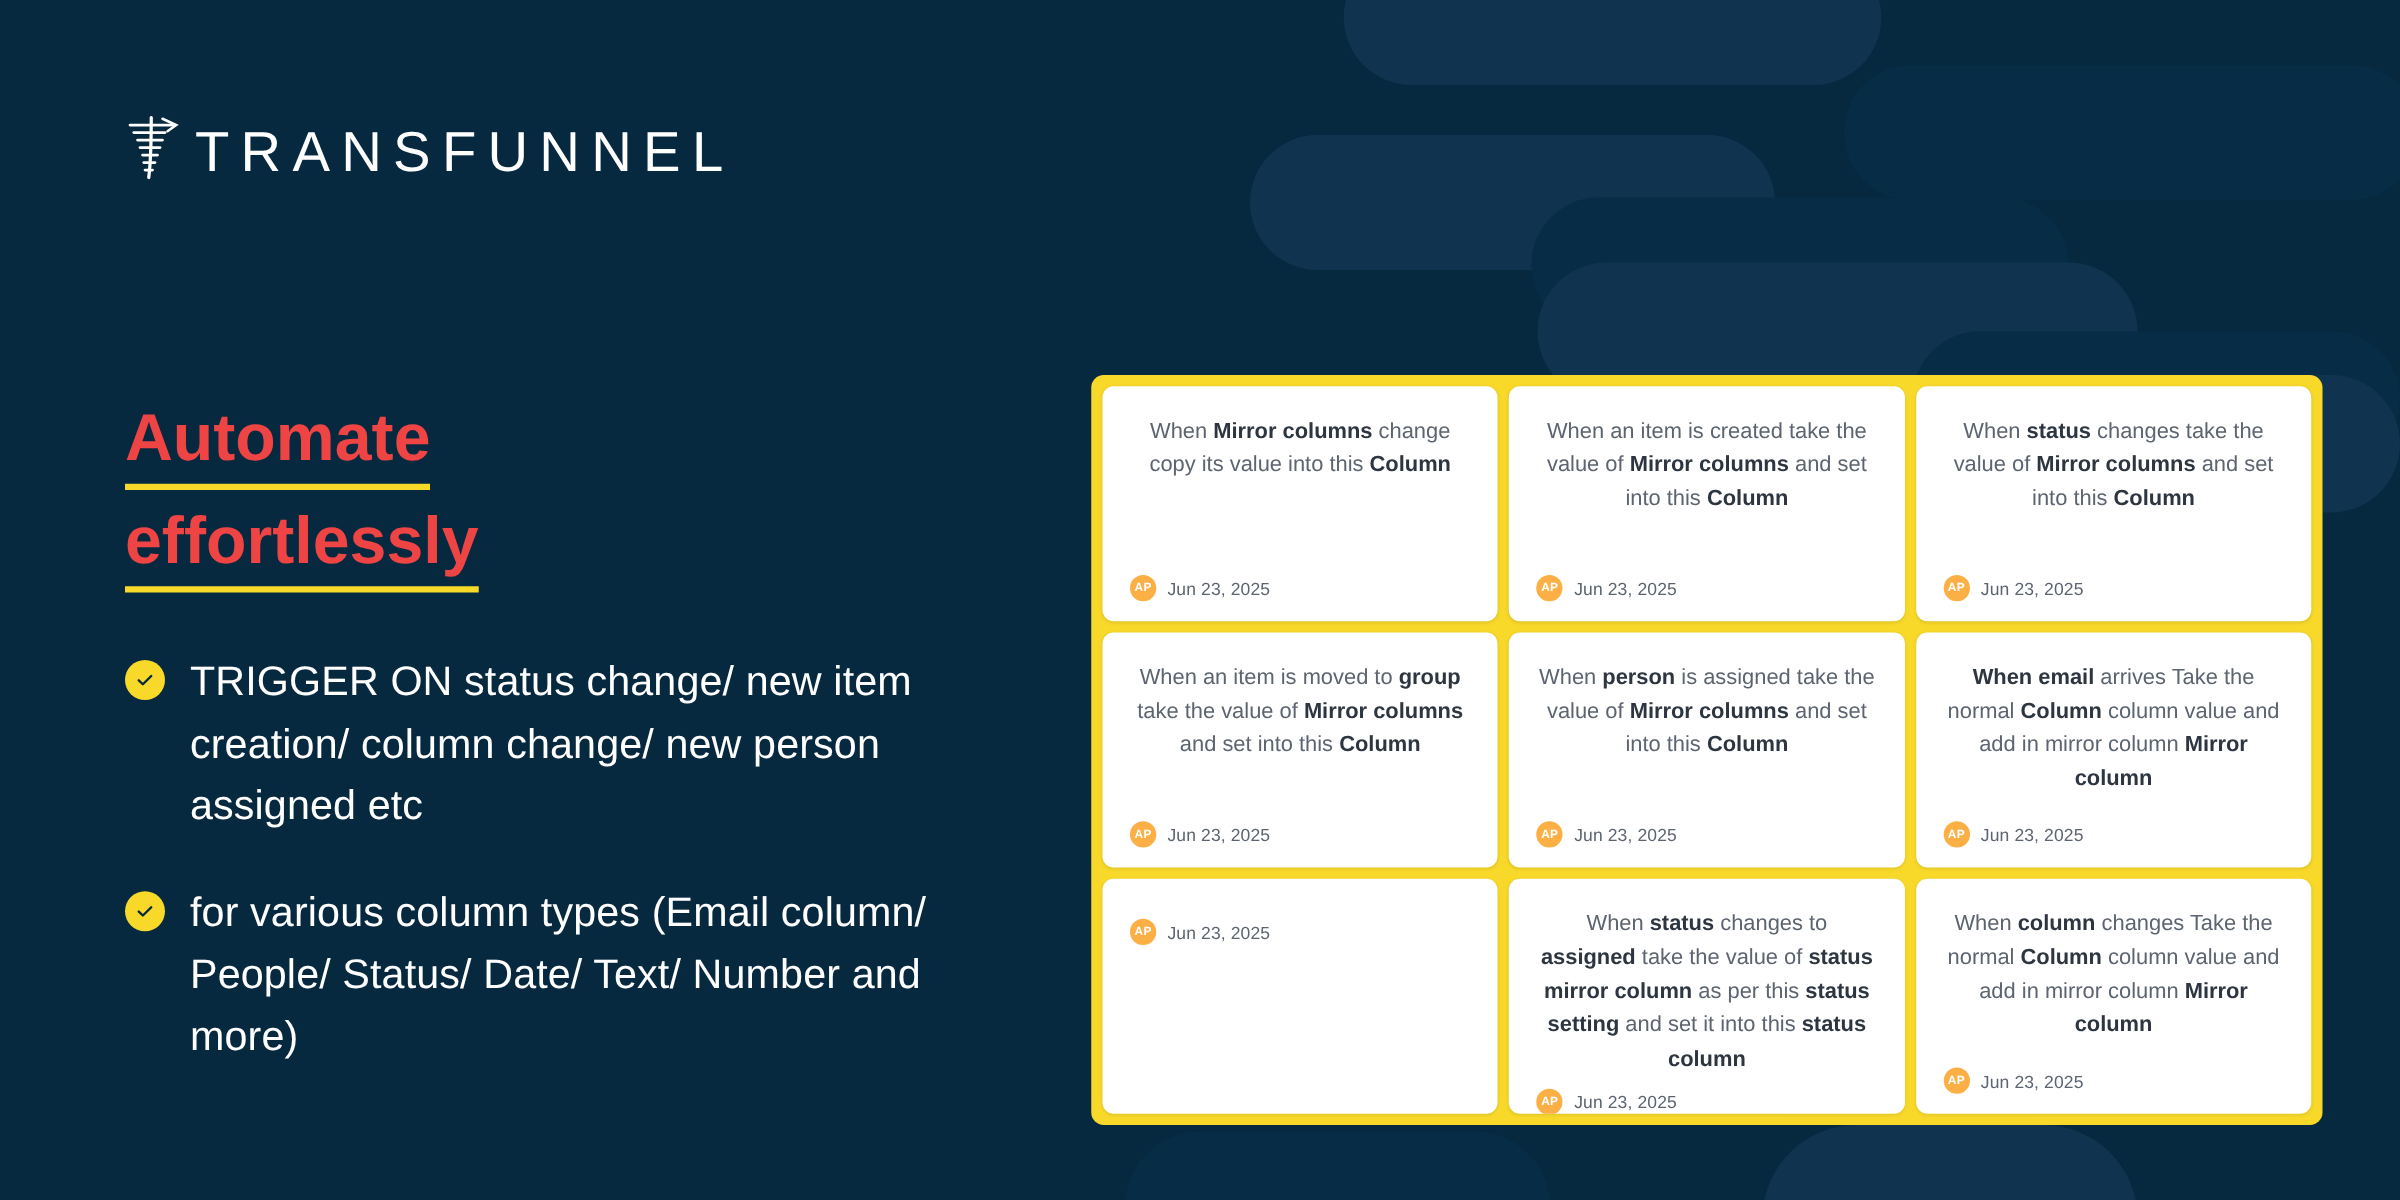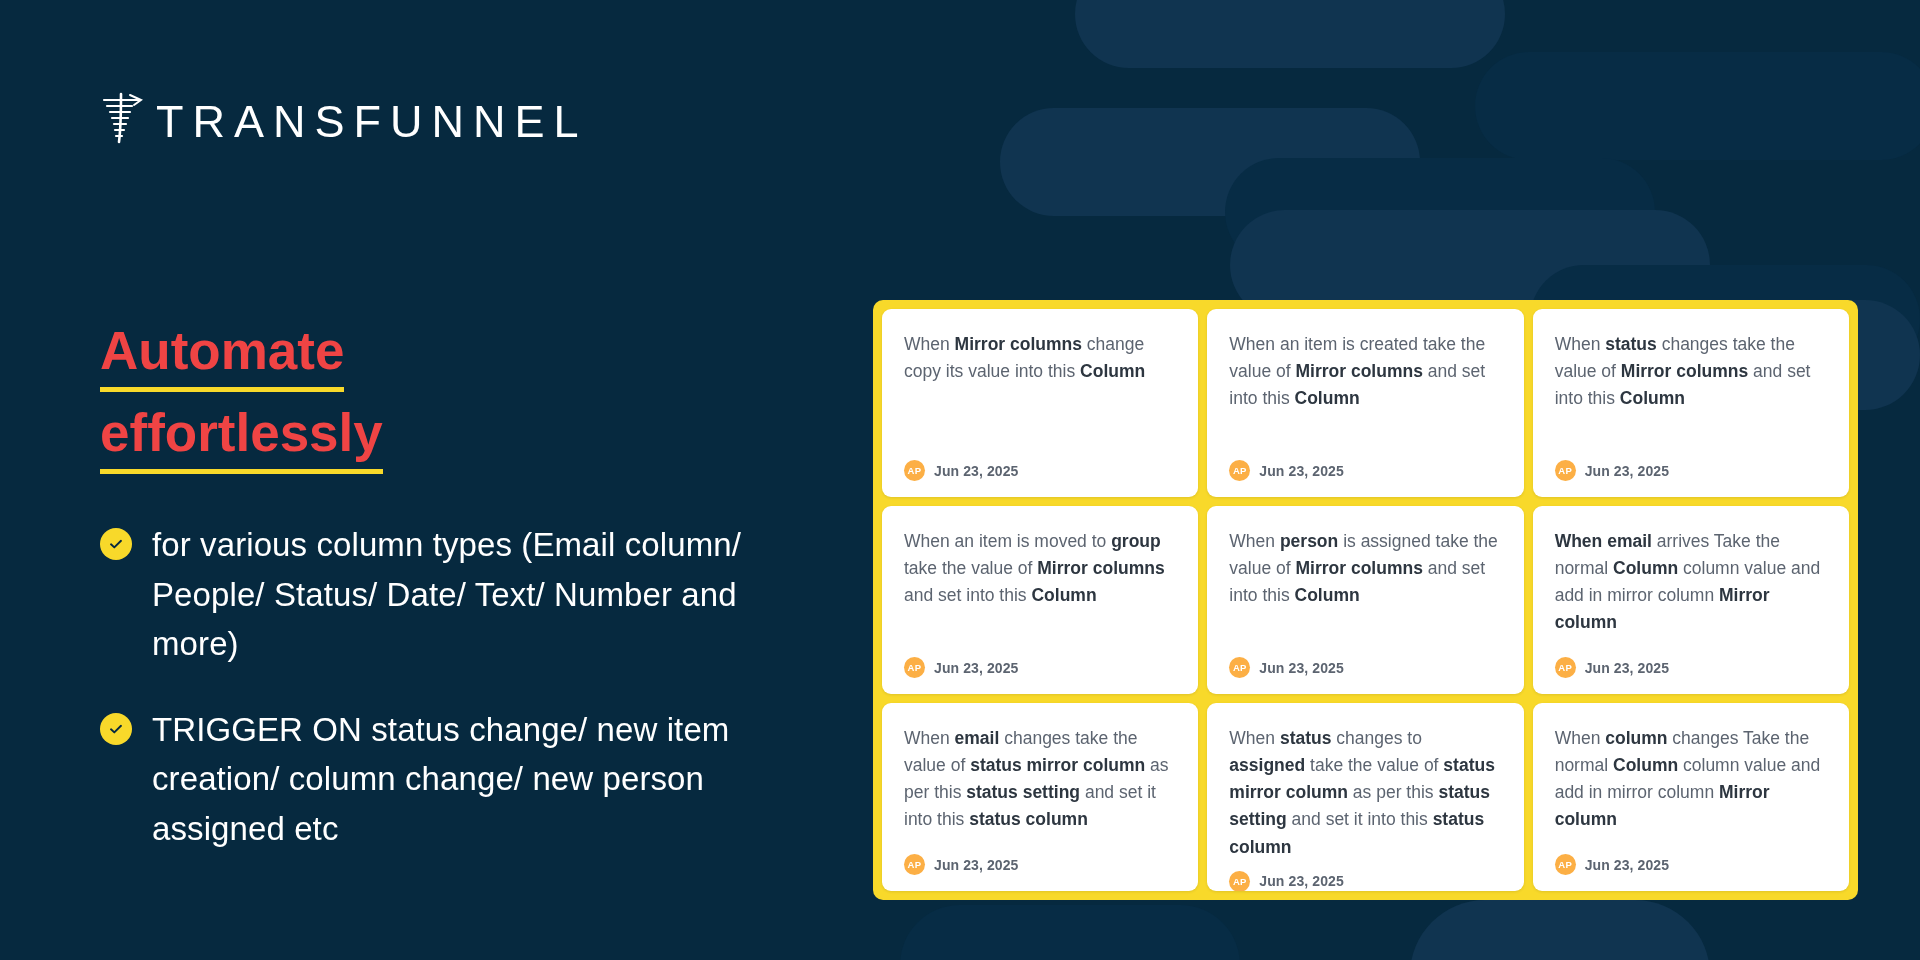--- a/index.html
+++ b/index.html
@@ -112,20 +112,21 @@
     top: 300px;
     width: 985px;
     height: 600px;
     background: #f8d92a;
     border-radius: 10px;
     padding: 9px;
     display: grid;
     grid-template-columns: repeat(3, 1fr);
     grid-template-rows: repeat(3, 1fr);
     gap: 9px;
+    text-align: center;
   }
 
   .card {
     background: #ffffff;
     border-radius: 9px;
     padding: 22px 22px 16px 22px;
     display: flex;
     flex-direction: column;
     justify-content: space-between;
     box-shadow: 0 1px 3px rgba(0,0,0,.10);
@@ -156,21 +157,20 @@
     display: flex;
     align-items: center;
     justify-content: center;
     letter-spacing: .3px;
     flex: 0 0 auto;
   }
   .card-date {
     color: #5c6470;
     font-size: 14px;
     letter-spacing: .1px;
-    font-weight: bold;
   }
 </style>
 </head>
 <body>
 
 <div class="bg-deco">
   <div class="cap cap-a" style="left:1075px; top:-40px;  width:430px; height:108px;"></div>
   <div class="cap cap-b" style="left:1475px; top:52px;   width:460px; height:108px;"></div>
   <div class="cap cap-a" style="left:1000px; top:108px;  width:420px; height:108px;"></div>
   <div class="cap cap-b" style="left:1225px; top:158px;  width:430px; height:108px;"></div>
@@ -207,29 +207,29 @@
     <div><span class="headline-line">effortlessly</span></div>
   </div>
 
   <div class="bullets">
     <div class="bullet">
       <span class="check-badge">
         <svg width="18" height="18" viewBox="0 0 18 18" xmlns="http://www.w3.org/2000/svg">
           <path d="M4 9.3 L7.3 12.4 L14 5.8" fill="none" stroke="#06293f" stroke-width="1.9" stroke-linecap="round" stroke-linejoin="round"></path>
         </svg>
       </span>
-      <span class="bullet-text">for various column types (Email column/ People/ Status/ Date/ Text/ Number and more)</span>
+      <span class="bullet-text">TRIGGER ON status change/ new item creation/  column change/ new person assigned etc</span>
     </div>
     <div class="bullet">
       <span class="check-badge">
         <svg width="18" height="18" viewBox="0 0 18 18" xmlns="http://www.w3.org/2000/svg">
           <path d="M4 9.3 L7.3 12.4 L14 5.8" fill="none" stroke="#06293f" stroke-width="1.9" stroke-linecap="round" stroke-linejoin="round"></path>
         </svg>
       </span>
-      <span class="bullet-text">TRIGGER ON status change/ new item creation/  column change/ new person assigned etc</span>
+      <span class="bullet-text">for various column types (Email column/ People/ Status/ Date/ Text/ Number and more)</span>
     </div>
   </div>
 
 </div>
 
 <div class="panel" id="card-panel">
     <div class="card">
       <div class="card-text"><span>When </span><b>Mirror columns</b><span> change copy its value into this </span><b>Column</b></div>
       <div class="card-footer">
         <div class="avatar">AP</div>
@@ -265,21 +265,20 @@
       </div>
     </div>
     <div class="card">
       <div class="card-text"><b>When email</b><span> arrives Take the normal </span><b>Column</b><span> column value and add in mirror column </span><b>Mirror column</b></div>
       <div class="card-footer">
         <div class="avatar">AP</div>
         <div class="card-date">Jun 23, 2025</div>
       </div>
     </div>
     <div class="card">
-      <div class="card-text"><span>When </span><b>email</b><span> changes take the value of </span><b>status mirror column</b><span> as per this </span><b>status setting</b><span> and set it into this </span><b>status column</b></div>
       <div class="card-footer">
         <div class="avatar">AP</div>
         <div class="card-date">Jun 23, 2025</div>
       </div>
     </div>
     <div class="card">
       <div class="card-text"><span>When </span><b>status</b><span> changes to </span><b>assigned</b><span> take the value of </span><b>status mirror column</b><span> as per this </span><b>status setting</b><span> and set it into this </span><b>status column</b></div>
       <div class="card-footer">
         <div class="avatar">AP</div>
         <div class="card-date">Jun 23, 2025</div>

